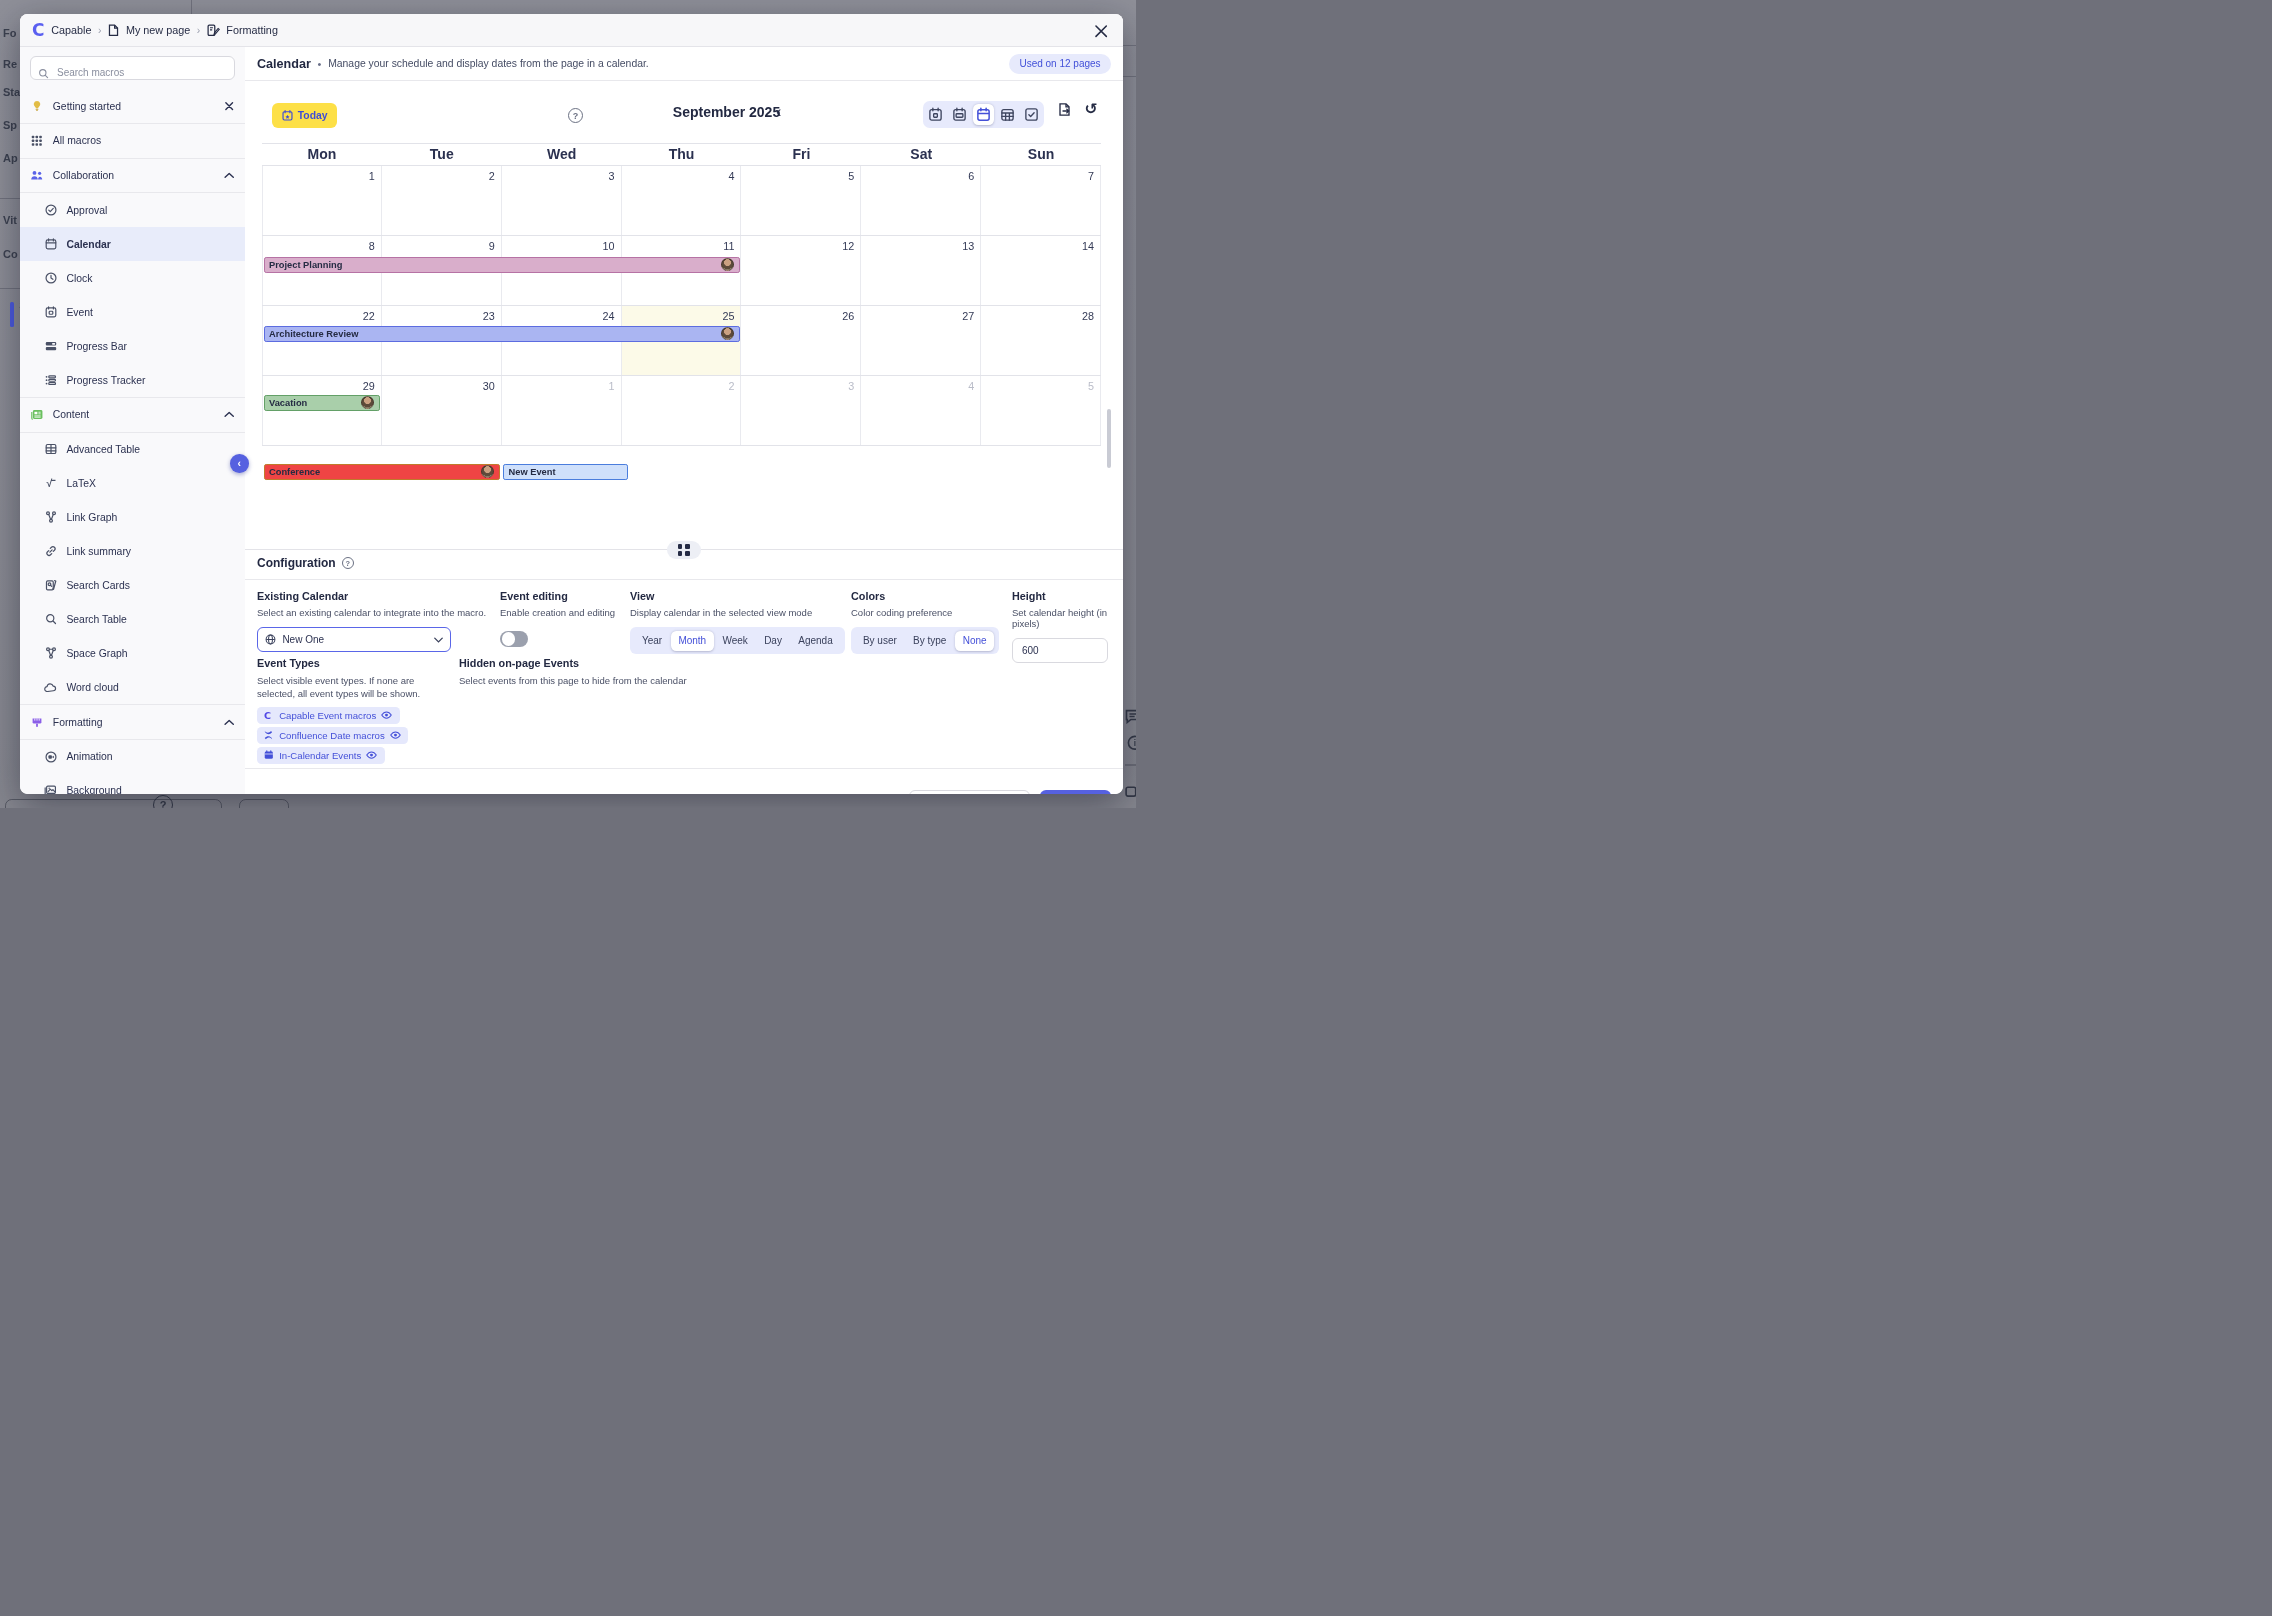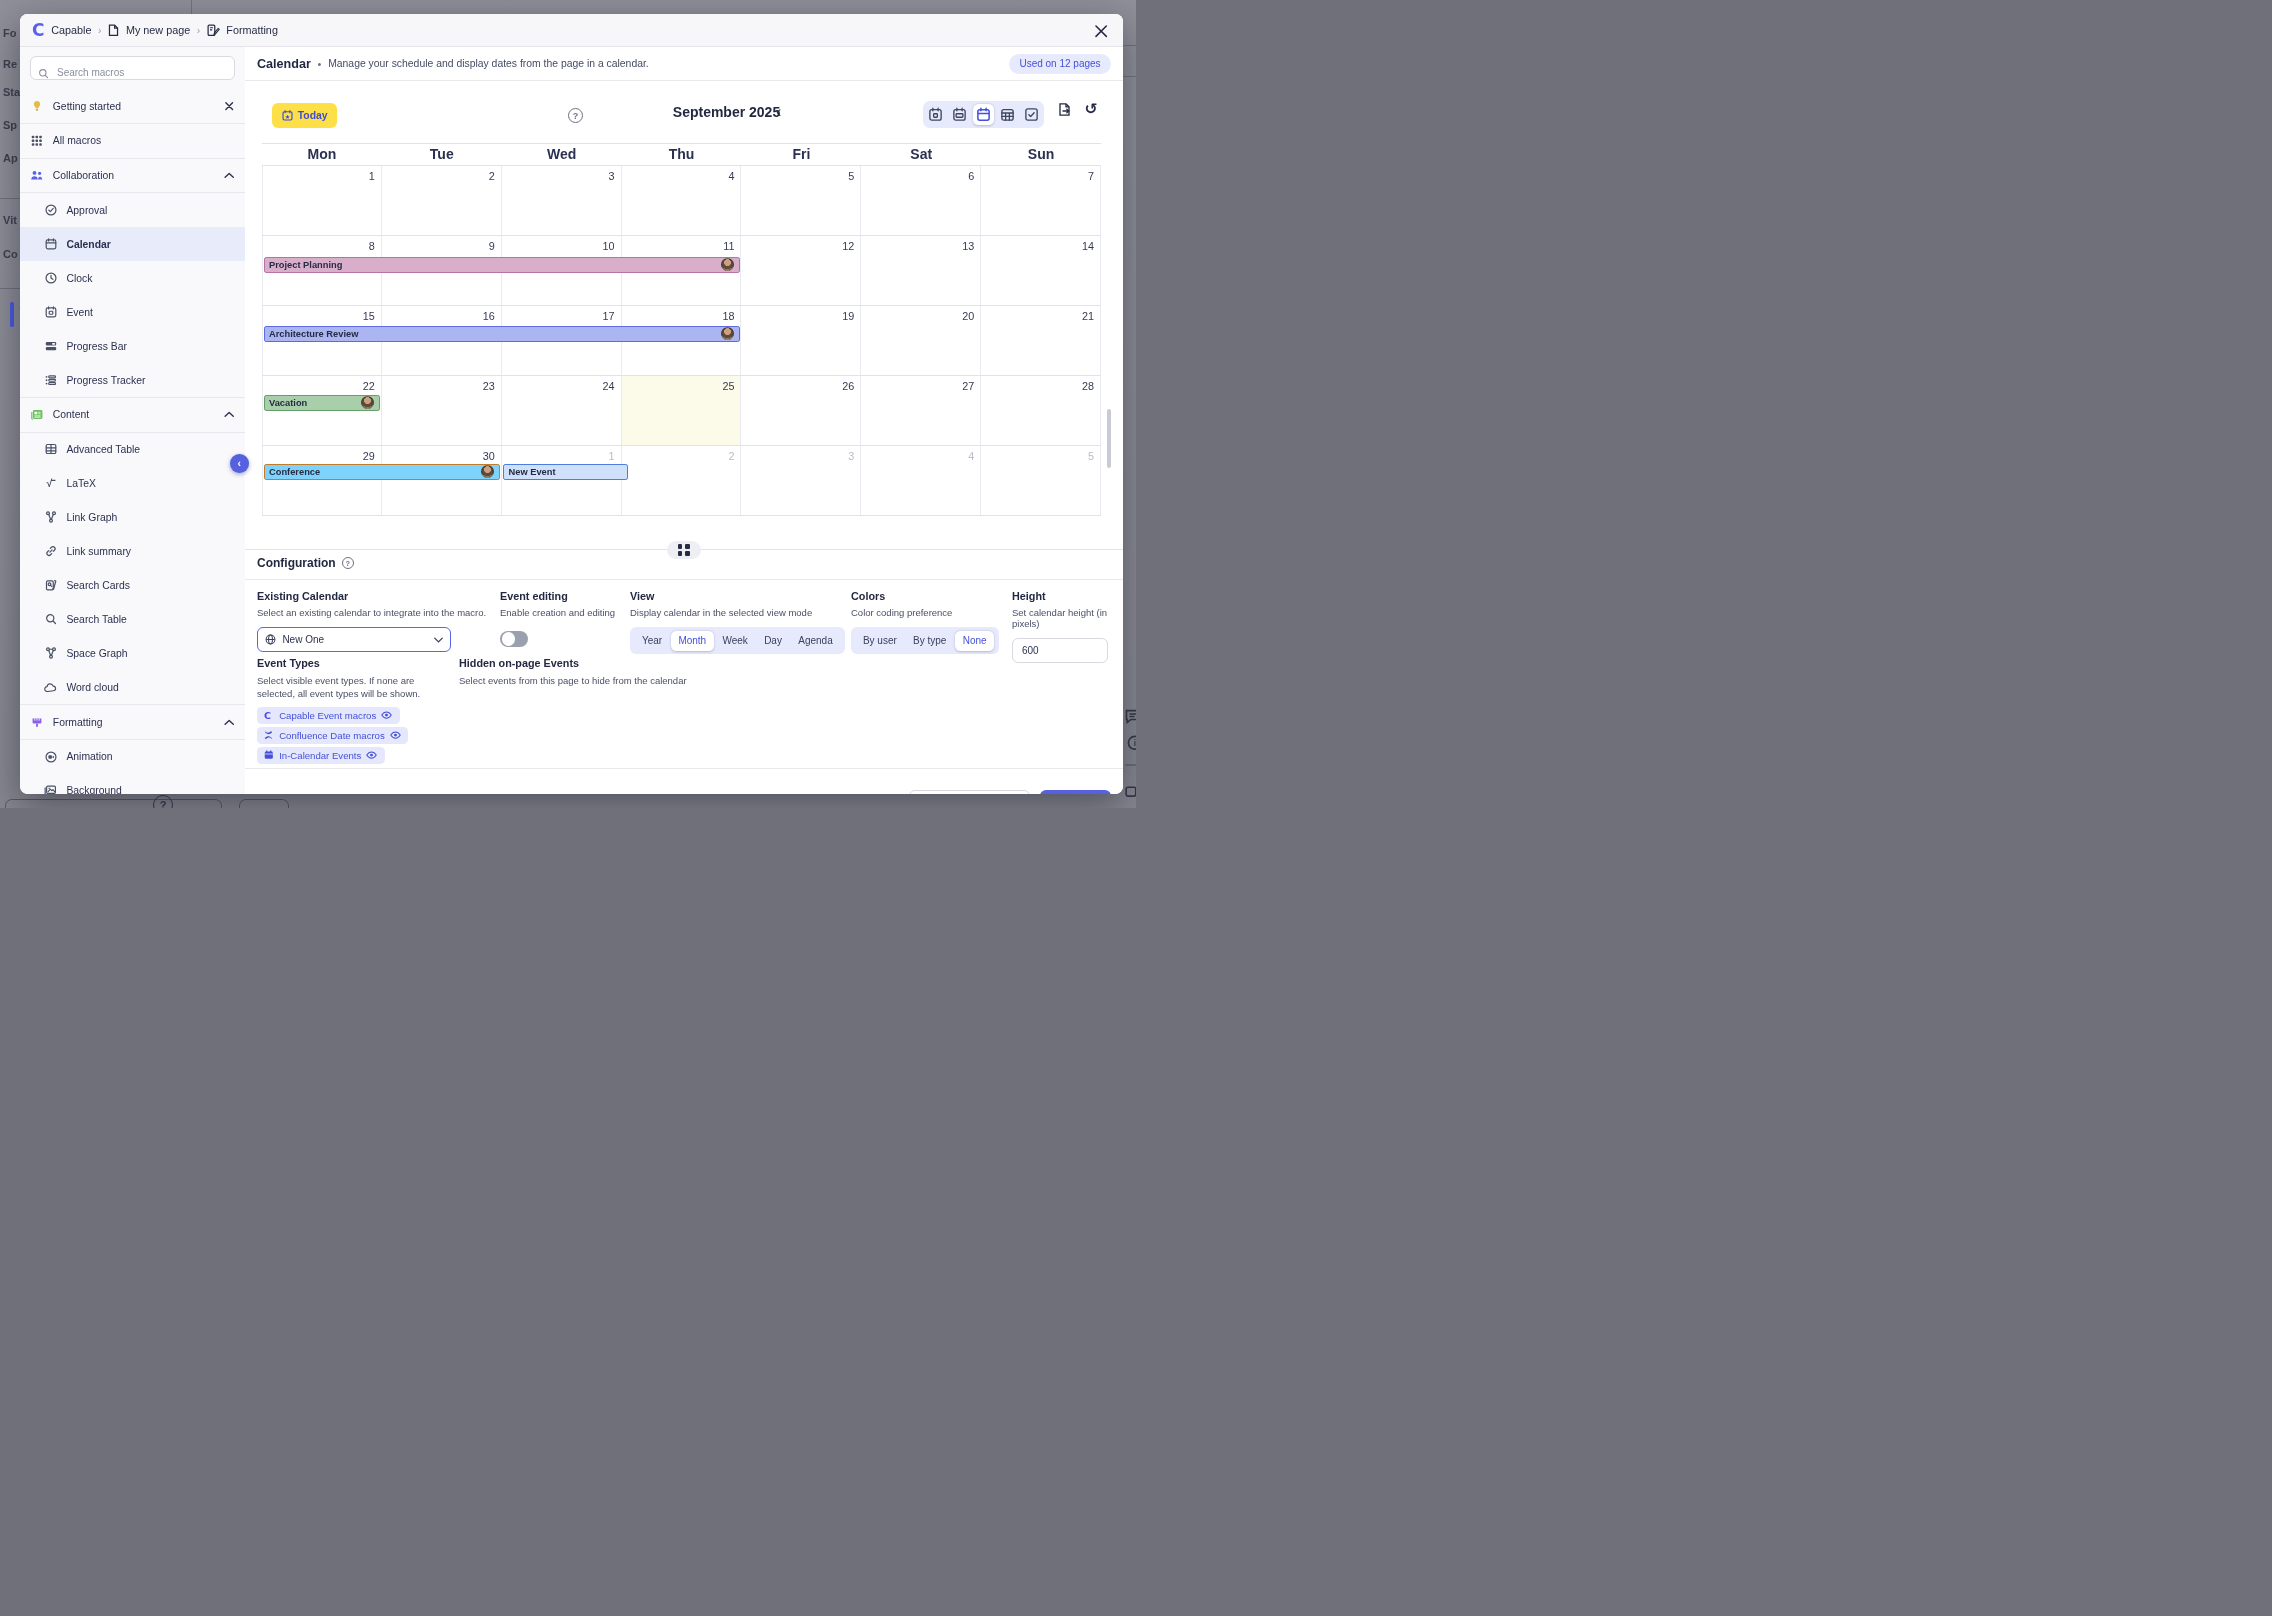--- a/index.html
+++ b/index.html
@@ -593,43 +593,20 @@
               </div>
               <div class="daycell">
                 <span class="num">13</span>
               </div>
               <div class="daycell">
                 <span class="num">14</span>
               </div>
             </div>
             <div class="wk-row">
               <div class="daycell">
-                <span class="num">15</span>
-              </div>
-              <div class="daycell">
-                <span class="num">16</span>
-              </div>
-              <div class="daycell">
-                <span class="num">17</span>
-              </div>
-              <div class="daycell">
-                <span class="num">18</span>
-              </div>
-              <div class="daycell">
-                <span class="num">19</span>
-              </div>
-              <div class="daycell">
-                <span class="num">20</span>
-              </div>
-              <div class="daycell">
-                <span class="num">21</span>
-              </div>
-            </div>
-            <div class="wk-row">
-              <div class="daycell">
                 <span class="num">22</span>
               </div>
               <div class="daycell">
                 <span class="num">23</span>
               </div>
               <div class="daycell">
                 <span class="num">24</span>
               </div>
               <div class="daycell today" style="background: rgb(252, 250, 232);">
                 <span class="num">25</span>
@@ -672,21 +649,21 @@
               <span class="avatar"></span>
             </div>
             <div class="event-bar" style="left: 1.5px; top: 183px; width: 476px; background: rgb(170, 181, 242); border-color: rgb(92, 108, 224);">
               <span class="elbl">Architecture Review</span>
               <span class="avatar"></span>
             </div>
             <div class="event-bar" style="left: 1.5px; top: 252px; width: 116px; background: rgb(169, 207, 170); border-color: rgb(99, 160, 103);">
               <span class="elbl">Vacation</span>
               <span class="avatar"></span>
             </div>
-            <div class="event-bar" style="left: 1.5px; top: 321px; width: 236px; background: #7dd3fc; border-color: rgb(192, 123, 43);">
+            <div class="event-bar" style="left: 1.5px; top: 321px; width: 236px; background: #ef4444; border-color: rgb(192, 123, 43);">
               <span class="elbl">Conference</span>
               <span class="avatar"></span>
             </div>
             <div class="event-bar" style="left: 241px; top: 321px; width: 125px; background: rgb(207, 224, 251); border-color: rgb(74, 125, 221);">
               <span class="elbl">New Event</span>
             </div>
           </div>
         <div class="cal-scrollbar"></div>
       </div>
 

